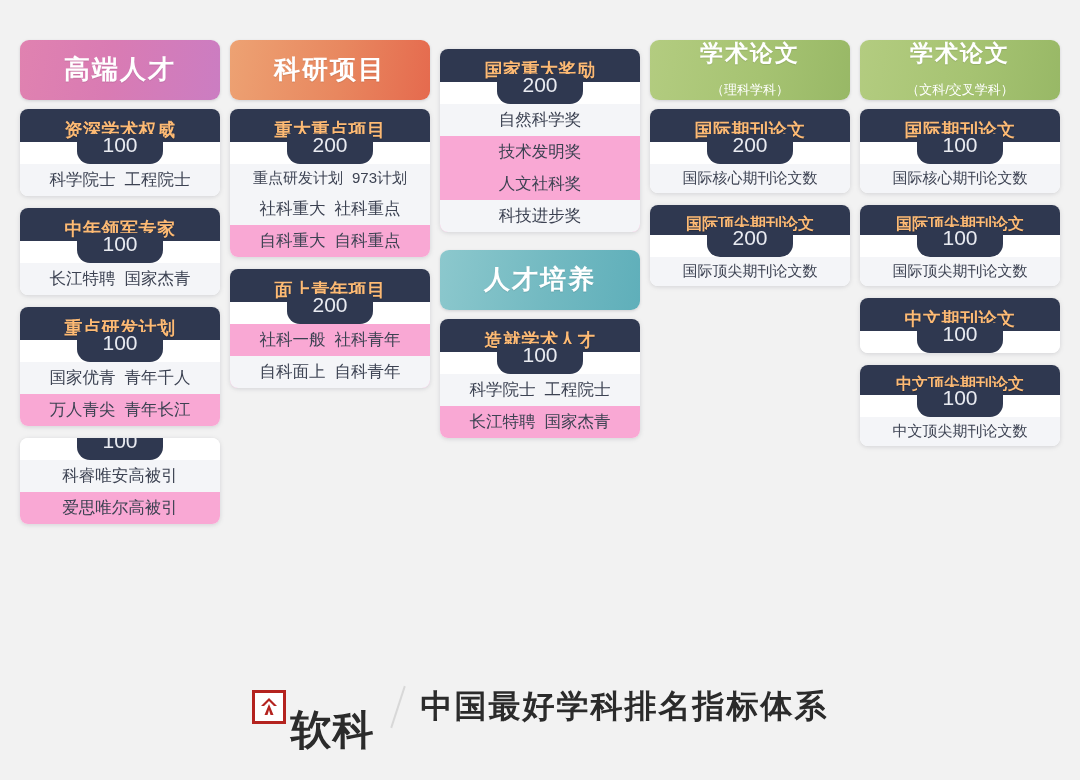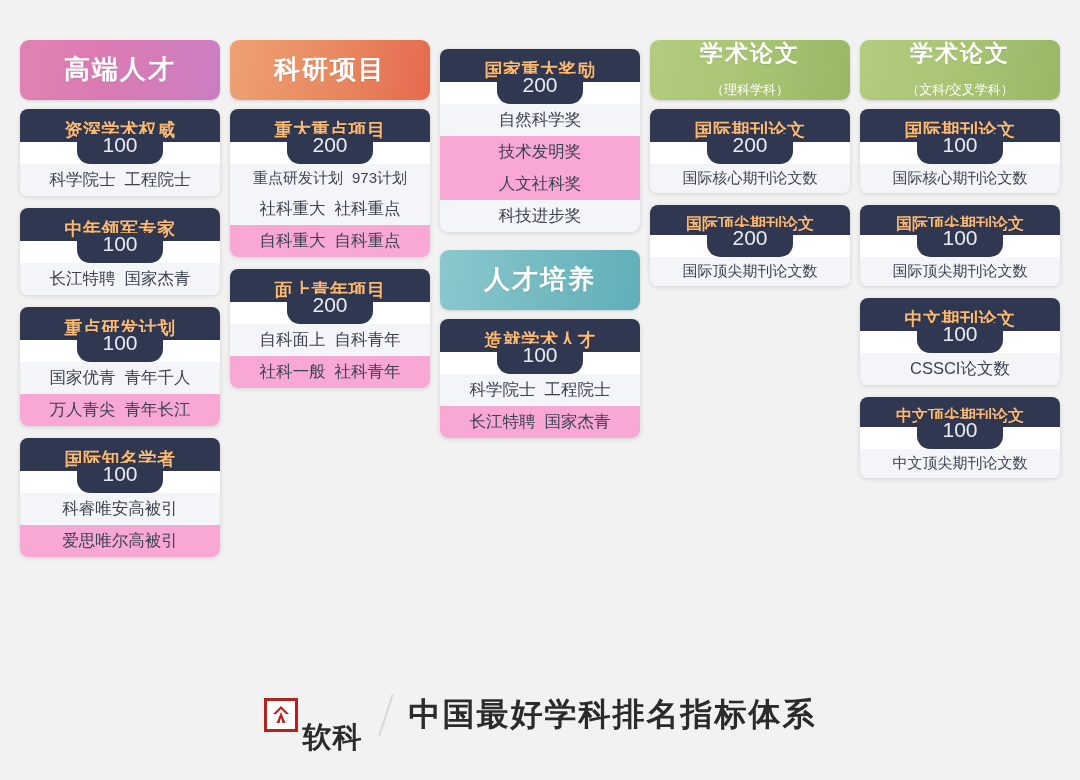--- a/index.html
+++ b/index.html
@@ -109,21 +109,21 @@
   }
   .logo-mark {
     width: 34px; height: 34px;
     border: 3px solid #b4231f;
     background: #fff;
     display: flex; align-items: center; justify-content: center;
     margin-right: 5px;
   }
   .logo-mark svg { display: block; }
   .logo-word {
-    font-size: 29px; font-weight: bold;
+    font-size: 41px; font-weight: bold;
     color: #2b2b2b; letter-spacing: 1px; margin-top: 47px;
   }
   .divider {
     width: 2px; height: 44px;
     background: #d8d8d8;
     transform: rotate(18deg);
     margin: 0 22px;
   }
   .footer-title {
     font-size: 32px; font-weight: bold;
@@ -170,23 +170,20 @@
             </div>
             <div class="tab-holder">
               <div class="tab-float">100</div>
             </div>
             <div class="card-body">
               <div class="row alt"><span>国家优青</span><span class="gap"></span><span>青年千人</span></div>
               <div class="row"><span>万人青尖</span><span class="gap"></span><span>青年长江</span></div>
             </div>
           </div>
           <div class="card">
-            <div class="card-head">
-              <div class="card-name">国际知名学者</div>
-            </div>
             <div class="tab-holder">
               <div class="tab-float">100</div>
             </div>
             <div class="card-body">
               <div class="row alt"><span>科睿唯安高被引</span></div>
               <div class="row"><span>爱思唯尔高被引</span></div>
             </div>
           </div>
         </div>
       </div>
@@ -210,22 +207,22 @@
             </div>
           </div>
           <div class="card">
             <div class="card-head">
               <div class="card-name">面上青年项目</div>
             </div>
             <div class="tab-holder">
               <div class="tab-float">200</div>
             </div>
             <div class="card-body">
+              <div class="row"><span>社科一般</span><span class="gap"></span><span>社科青年</span></div>
               <div class="row alt"><span>自科面上</span><span class="gap"></span><span>自科青年</span></div>
-              <div class="row"><span>社科一般</span><span class="gap"></span><span>社科青年</span></div>
             </div>
           </div>
         </div>
       </div>
       <div class="column">
         <div style="height: 9px;"></div>
         <div style="display: flex; flex-direction: column; gap: 12px; border-radius: 18px;">
           <div class="card">
             <div class="card-head">
               <div class="card-name">国家重大奖励</div>
@@ -320,23 +317,20 @@
             <div class="card-body">
               <div class="row alt small"><span>国际顶尖期刊论文数</span></div>
             </div>
           </div>
           <div class="card">
             <div class="card-head">
               <div class="card-name">中文期刊论文</div>
             </div>
             <div class="tab-holder">
               <div class="tab-float">100</div>
-            </div>
-            <div class="card-body">
-              <div class="row alt"><span>CSSCI论文数</span></div>
             </div>
           </div>
           <div class="card">
             <div class="card-head">
               <div class="card-name tight">中文顶尖期刊论文</div>
             </div>
             <div class="tab-holder">
               <div class="tab-float">100</div>
             </div>
             <div class="card-body">

